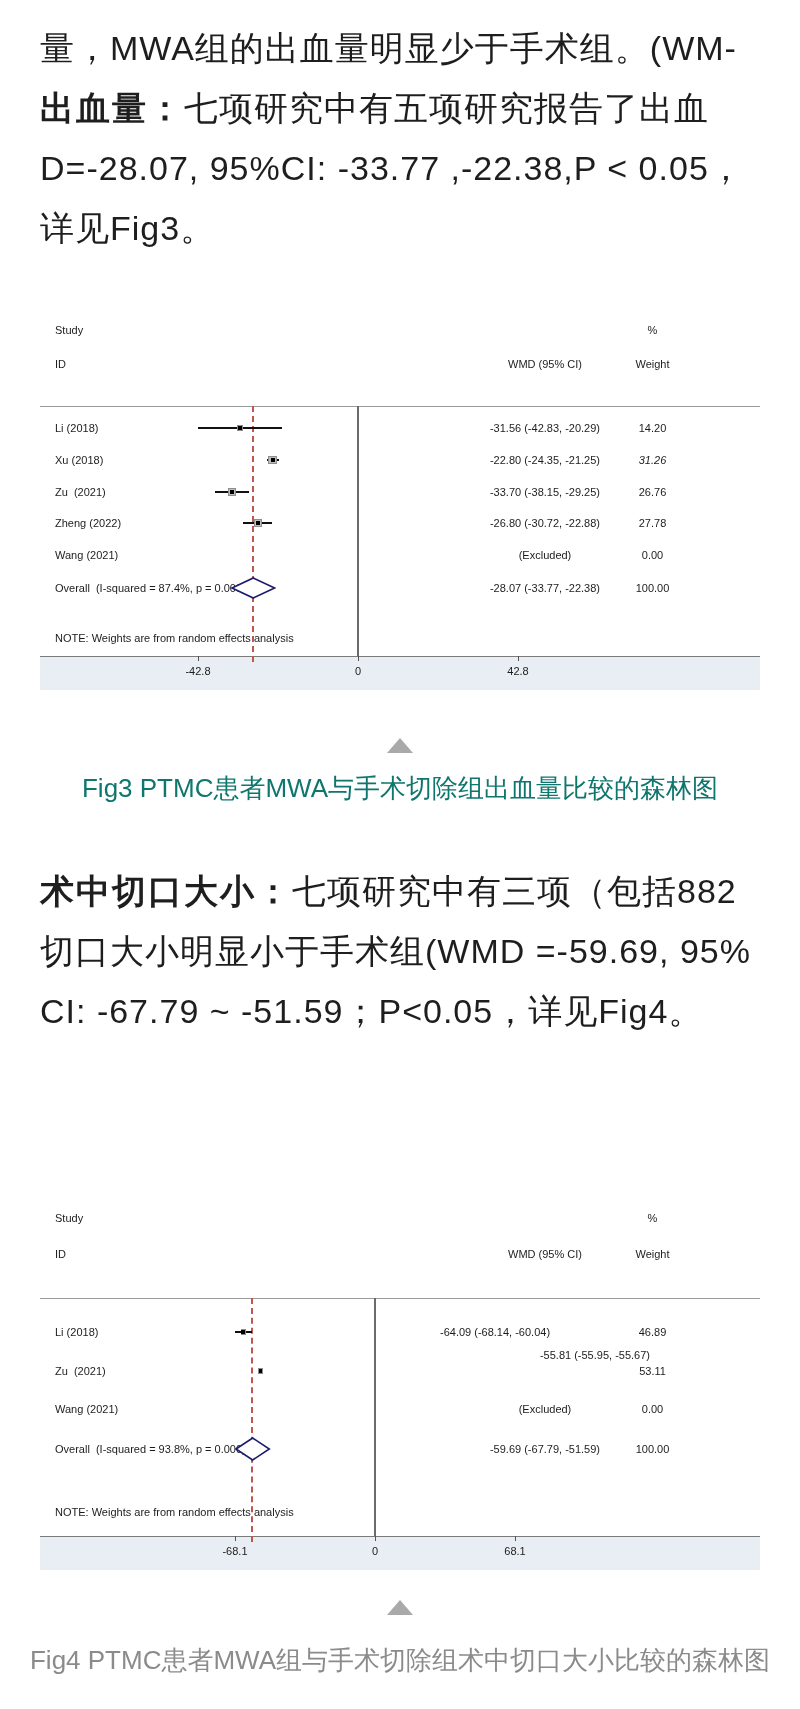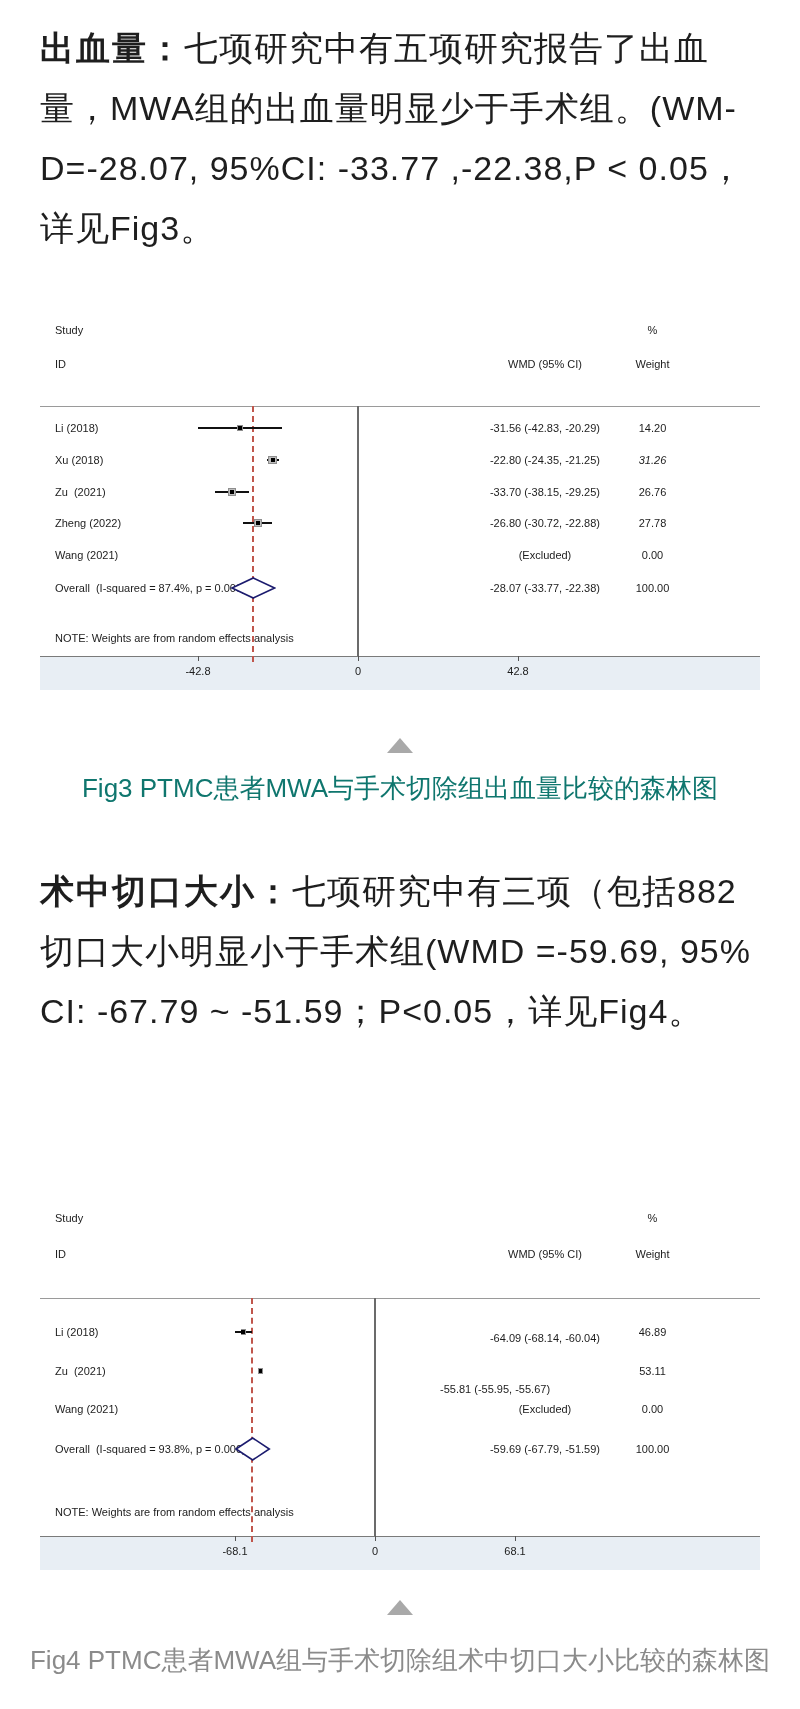--- a/index.html
+++ b/index.html
@@ -23,22 +23,22 @@
   #cap1{top:768px;}
   #cap2{top:1640px;}
   .flabel{position:absolute;font-size:11px;color:#1c1c1c;white-space:pre;line-height:14px;}
 </style>
 </head>
 <body>
 
 <div class="page">
 
   <div class="para" id="p1">
+    <div class="pline">量，MWA组的出血量明显少于手术组。(WM-</div>
     <div class="pline"><b>出血量：</b><span>七项研究中有五项研究报告了出血</span></div>
-    <div class="pline">量，MWA组的出血量明显少于手术组。(WM-</div>
     <div class="pline">D=-28.07, 95%CI: -33.77 ,-22.38,P &lt; 0.05，</div>
     <div class="pline">详见Fig3。</div>
   </div>
 
   <div class="forest" id="fig3">
       <div class="" style="position: absolute; left: 0px; top: 356px; width: 100%; height: 34px; background: rgb(232, 238, 244);"></div>
       <div class="" style="position: absolute; left: 0px; top: 106px; width: 100%; height: 1px; background: rgb(154, 154, 154);"></div>
       <div class="" style="position: absolute; left: 0px; top: 356px; width: 100%; height: 1px; background: rgb(122, 122, 122);"></div>
       <div class="" style="position: absolute; left: 212.065px; top: 106px; width: 0px; height: 256px; border-left: 2px dashed rgb(192, 86, 76);"></div>
       <div class="" style="position: absolute; left: 317.25px; top: 106px; width: 1.5px; height: 250px; background: rgb(107, 107, 107);"></div>
@@ -113,27 +113,27 @@
       <div class="flabel" style="position: absolute; left: 15px; top: 21px;">Study</div>
       <div class="flabel" style="position: absolute; left: 555px; top: 21px; width: 115px; text-align: center;">%</div>
       <div class="flabel" style="position: absolute; left: 15px; top: 57px;">ID</div>
       <div class="flabel" style="position: absolute; left: 400px; top: 57px; width: 210px; text-align: center;">WMD (95% CI)</div>
       <div class="flabel" style="position: absolute; left: 555px; top: 57px; width: 115px; text-align: center;">Weight</div>
       <div class="flabel" style="position: absolute; left: 15px; top: 315px;">NOTE: Weights are from random effects analysis</div>
       <div class="flabel" style="position: absolute; left: 15px; top: 135px;">Li (2018)</div>
       <div class="" style="position: absolute; left: 194.918px; top: 141.4px; width: 16.652px; height: 1.2px; background: rgb(17, 17, 17);"></div>
       <div class="" style="position: absolute; left: 200.676px; top: 139.432px; width: 5.13572px; height: 5.13572px; background: rgb(189, 189, 189); border: 1px solid rgb(142, 142, 142); box-sizing: border-box;"></div>
       <div class="" style="position: absolute; left: 201.494px; top: 140.25px; width: 3.5px; height: 3.5px; background: rgb(0, 0, 0);"></div>
-      <div class="flabel" style="position: absolute; left: 400px; top: 135px; width: 210px; text-align: center; margin-top: 6px;">-64.09 (-68.14, -60.04)</div>
+      <div class="flabel" style="position: absolute; left: 400px; top: 135px; width: 210px; text-align: left;">-64.09 (-68.14, -60.04)</div>
       <div class="flabel" style="position: absolute; left: 555px; top: 135px; width: 115px; text-align: center;">46.89</div>
       <div class="flabel" style="position: absolute; left: 15px; top: 174px;">Zu  (2021)</div>
       <div class="" style="position: absolute; left: 219.978px; top: 180.4px; width: 0.575624px; height: 1.2px; background: rgb(17, 17, 17);"></div>
       <div class="" style="position: absolute; left: 217.533px; top: 178.267px; width: 5.46575px; height: 5.46575px; background: rgb(189, 189, 189); border: 1px solid rgb(142, 142, 142); box-sizing: border-box;"></div>
       <div class="" style="position: absolute; left: 218.516px; top: 179.25px; width: 3.5px; height: 3.5px; background: rgb(0, 0, 0);"></div>
-      <div class="flabel" style="position: absolute; left: 400px; top: 192px; width: 210px; text-align: left;">-55.81 (-55.95, -55.67)</div>
+      <div class="flabel" style="position: absolute; left: 400px; top: 158px; width: 210px; text-align: right;">-55.81 (-55.95, -55.67)</div>
       <div class="flabel" style="position: absolute; left: 555px; top: 174px; width: 115px; text-align: center;">53.11</div>
       <div class="flabel" style="position: absolute; left: 15px; top: 212px;">Wang (2021)</div>
       <div class="flabel" style="position: absolute; left: 400px; top: 212px; width: 210px; text-align: center;">(Excluded)</div>
       <div class="flabel" style="position: absolute; left: 555px; top: 212px; width: 115px; text-align: center;">0.00</div>
       <div class="flabel" style="position: absolute; left: 15px; top: 252px;">Overall  (I-squared = 93.8%, p = 0.000)</div>
       <svg width="37.30396475770925" height="26" style="position: absolute; left: 193.637px; top: 246px;">
         <polygon points="2,13,18.651982378854655,2,35.30396475770925,13,18.651982378854655,24" fill="#ffffff" stroke="#1b1b6e" stroke-width="1.6"></polygon>
       </svg>
       <div class="flabel" style="position: absolute; left: 400px; top: 252px; width: 210px; text-align: center;">-59.69 (-67.79, -51.59)</div>
       <div class="flabel" style="position: absolute; left: 555px; top: 252px; width: 115px; text-align: center;">100.00</div>

